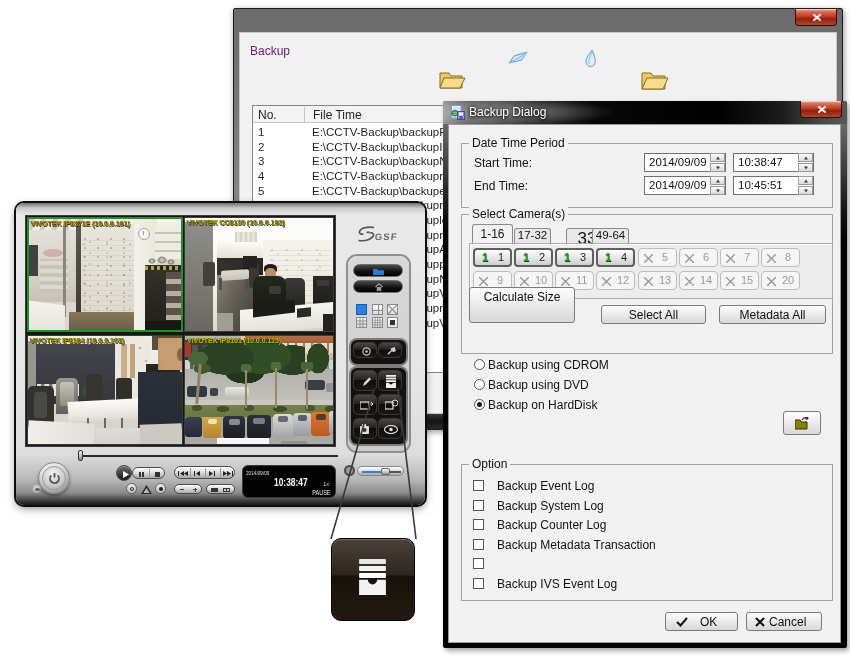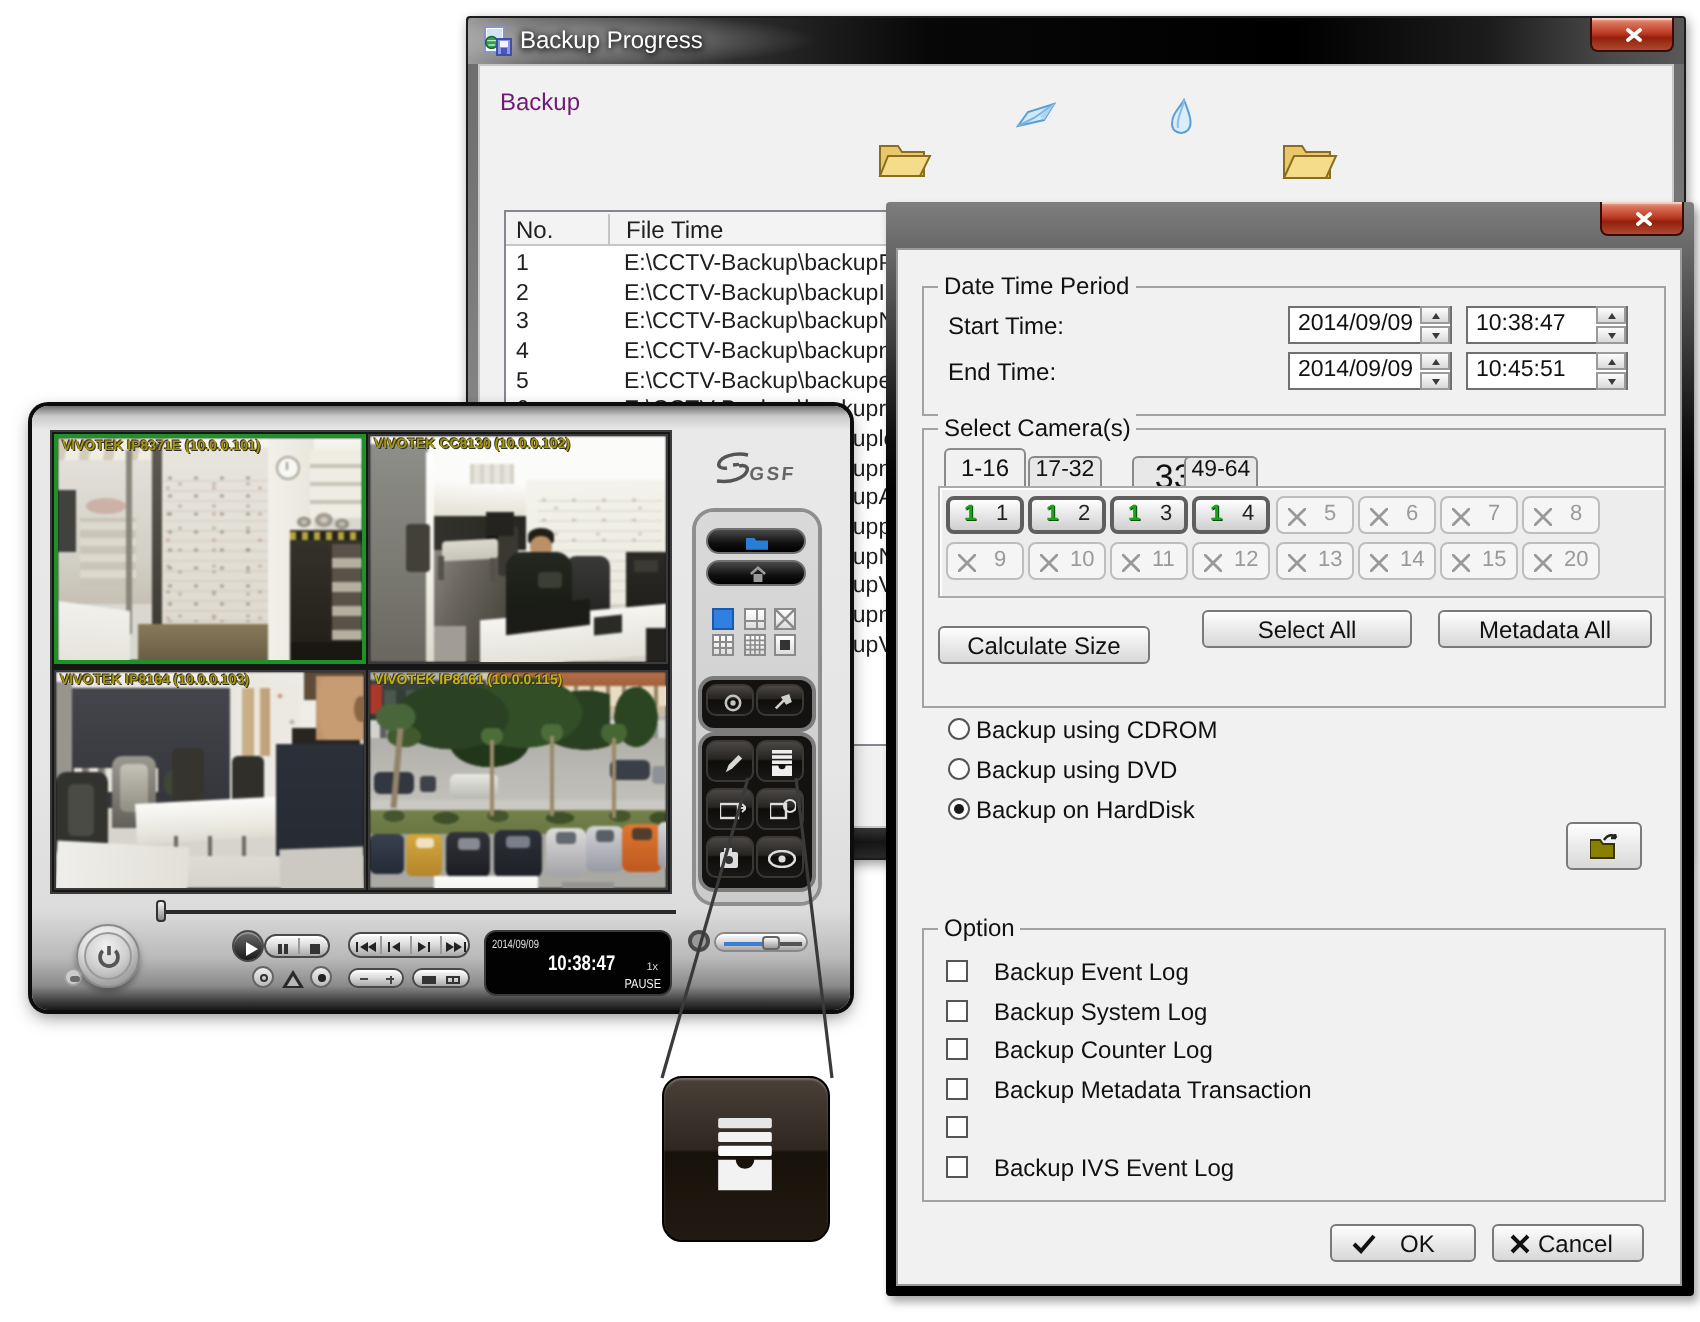--- a/index.html
+++ b/index.html
@@ -168,33 +168,20 @@
           <span class="no">13</span>
           <span class="fn">E:\CCTV-Backup\backupm0020140909103847.avi</span>
         </div>
 <div class="row" style="top:210.5px">
           <span class="no">14</span>
           <span class="fn">E:\CCTV-Backup\backupVi020140909103847.avi</span>
         </div>
 
   </div>
  </div>
- <div class="titlebar">
-      <div class="glow"></div>
-  <svg class="winicon" viewBox="0 0 15 15">
-    <rect x="1.5" y="0.5" width="9.5" height="12.5" fill="#fefefe" stroke="#8a93c8" stroke-width="1"></rect>
-    <rect x="2.5" y="1.5" width="7.5" height="5" fill="#cfe4f5"></rect>
-    <circle cx="4.8" cy="8.2" r="3" fill="#2f9e4e" stroke="#14622a" stroke-width=".7"></circle>
-    <path d="M2.6 7.3 L7 7.3 M3.2 9.5 L6.6 9.5" stroke="#bfe8c8" stroke-width=".7"></path>
-    <rect x="7.5" y="6.5" width="7" height="8" fill="#8d96e8" stroke="#3a47a0" stroke-width=".9"></rect>
-    <rect x="9" y="7.5" width="4" height="3" fill="#f4f4fa"></rect>
-    <rect x="9.5" y="11" width="3" height="3" fill="#4a57b5"></rect>
-  </svg>
-  <span class="ttl">Backup Progress</span>
- </div>
  <div class="closebtn" style="right:5px">
       <svg width="8" height="7" viewBox="0 0 8 7">
         <path d="M1 1 L7 6 M7 1 L1 6" stroke="#fff" stroke-width="1.9" stroke-linecap="round"></path>
       </svg>
     </div>
 </div>
 
 <div class="abs" id="app">
   <div id="vidgrid"></div>
   <div class="cam" style="left:11px;top:14px;width:156px;height:115px;border:2px solid #1c9327;">
@@ -538,20 +525,33 @@
   <svg class="abs" style="left:26px;top:20px" width="29" height="37" viewBox="0 0 31 40">
     <rect x="1" y="0" width="29" height="5.5" rx="1" fill="#e6e6e6"></rect>
     <rect x="1" y="7.5" width="29" height="5.5" rx="1" fill="#f2f2f2"></rect>
     <rect x="1" y="15" width="29" height="5.5" rx="1" fill="#fbfbfb"></rect>
     <path d="M1 22.5 L30 22.5 L30 39 L1 39 Z M10.5 22.5 A5 5 0 0 0 20.5 22.5 Z" fill="#f2f2f2" fill-rule="evenodd"></path>
   </svg>
 </div>
 
 <div class="abs" id="dlg">
  <div class="client"></div>
+ <div class="titlebar">
+      <div class="glow"></div>
+  <svg class="winicon" viewBox="0 0 15 15">
+    <rect x="1.5" y="0.5" width="9.5" height="12.5" fill="#fefefe" stroke="#8a93c8" stroke-width="1"></rect>
+    <rect x="2.5" y="1.5" width="7.5" height="5" fill="#cfe4f5"></rect>
+    <circle cx="4.8" cy="8.2" r="3" fill="#2f9e4e" stroke="#14622a" stroke-width=".7"></circle>
+    <path d="M2.6 7.3 L7 7.3 M3.2 9.5 L6.6 9.5" stroke="#bfe8c8" stroke-width=".7"></path>
+    <rect x="7.5" y="6.5" width="7" height="8" fill="#8d96e8" stroke="#3a47a0" stroke-width=".9"></rect>
+    <rect x="9" y="7.5" width="4" height="3" fill="#f4f4fa"></rect>
+    <rect x="9.5" y="11" width="3" height="3" fill="#4a57b5"></rect>
+  </svg>
+  <span class="ttl">Backup Dialog</span>
+ </div>
  <div class="closebtn" style="right:5px">
       <svg width="8" height="7" viewBox="0 0 8 7">
         <path d="M1 1 L7 6 M7 1 L1 6" stroke="#fff" stroke-width="1.9" stroke-linecap="round"></path>
       </svg>
     </div>
  <div class="abs" id="dlgbody">
   <div class="grp" style="left:13px;top:19px;width:372px;height:65px;">
         <span class="glbl">Date Time Period</span>
       </div>
   <div class="rlbl" style="left:26px;top:32px;">Start Time:</div>
@@ -692,21 +692,21 @@
         </svg>
 <span class="abs" style="left:20px;top:2px;">15</span>
       </div>
 <div class="cambtn uns" style="left:313px;top:147px;">
 <svg class="abs" style="left:5px;top:5px" width="9" height="9">
           <path d="M0 0 L9 9 M9 0 L0 9" stroke="#999" stroke-width="1.4"></path>
         </svg>
 <span class="abs" style="left:20px;top:2px;">20</span>
       </div>
 
-  <div class="btn" style="left:21px;top:189px;width:106px;height:19px;padding-top:2px;">Calculate Size</div>
+  <div class="btn" style="left:21px;top:163px;width:106px;height:36px;padding-top:2px;">Calculate Size</div>
   <div class="btn" style="left:153px;top:181px;width:105px;height:19px;padding-top:2px;">Select All</div>
   <div class="btn" style="left:271px;top:181px;width:107px;height:19px;padding-top:2px;">Metadata All</div>
 
   <div class="radio" style="left:26px;top:235px;"></div>
       <div class="rlbl" style="left:40px;top:234px;">Backup using CDROM</div>
   <div class="radio" style="left:26px;top:255px;"></div>
       <div class="rlbl" style="left:40px;top:254px;">Backup using DVD</div>
   <div class="radio on" style="left:26px;top:275px;"></div>
       <div class="rlbl" style="left:40px;top:274px;">Backup on HardDisk</div>
   <div class="btn" style="left:335px;top:287px;width:38px;height:24px;">

